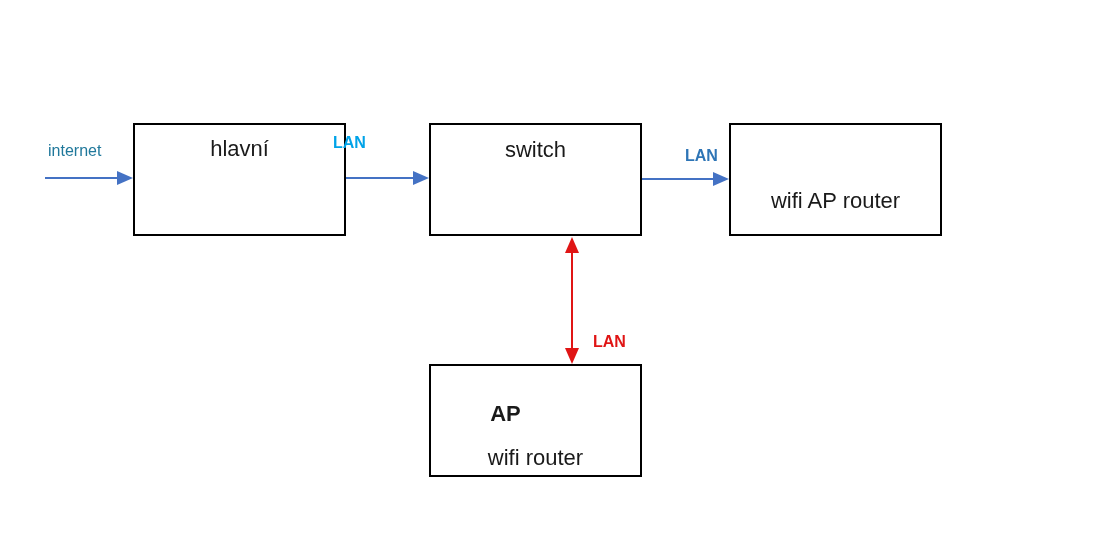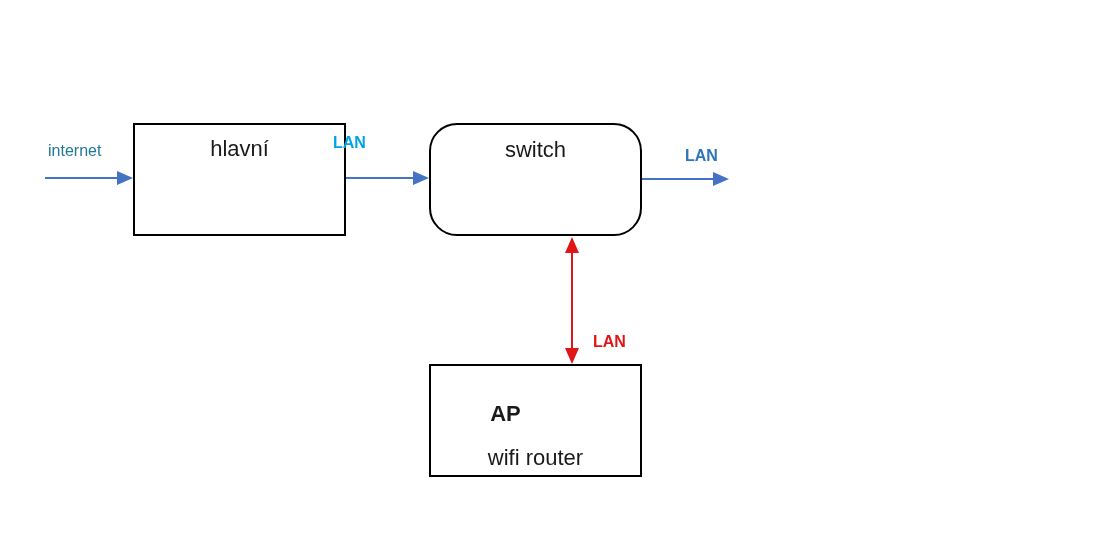--- a/index.html
+++ b/index.html
@@ -31,21 +31,21 @@
     position: absolute;
     width: 213px;
     height: 113px;
     border: 2px solid var(--box-border, #000000);
     background: #ffffff;
     box-sizing: border-box;
     color: var(--box-text, #1a1a1a);
     font-size: 22px;
   }
   .box1 { left: 133px; top: 123px; }
-  .box2 { left: 429px; top: 123px; border-radius: 28px; }
+  .box2 { left: 429px; top: 123px; }
   .box3 { left: 729px; top: 123px; }
   .box4 { left: 429px; top: 364px; }
 
   .box-line {
     text-align: center;
     line-height: 28px;
     white-space: nowrap;
   }
   .box1 .box-line.first  { margin-top: 10px; }
   .box1 .box-line.second { margin-top: 26px; }
@@ -103,20 +103,23 @@
   </svg>
 
   <div class="box box1">
     <div class="box-line first">hlavní</div>
   </div>
 
   <div class="box box2">
     <div class="box-line first">switch</div>
   </div>
 
+  <div class="box box3">
+    <div class="box-line first">wifi AP router</div>
+  </div>
 
   <div class="box box4">
     <div class="box-line first">AP</div>
     <div class="box-line second">wifi router</div>
   </div>
 
   <div class="lbl lbl-internet">internet</div>
   <div class="lbl lbl-lan lbl-lan1">LAN</div>
   <div class="lbl lbl-lan lbl-lan2">LAN</div>
   <div class="lbl lbl-lan lbl-lan3">LAN</div>

